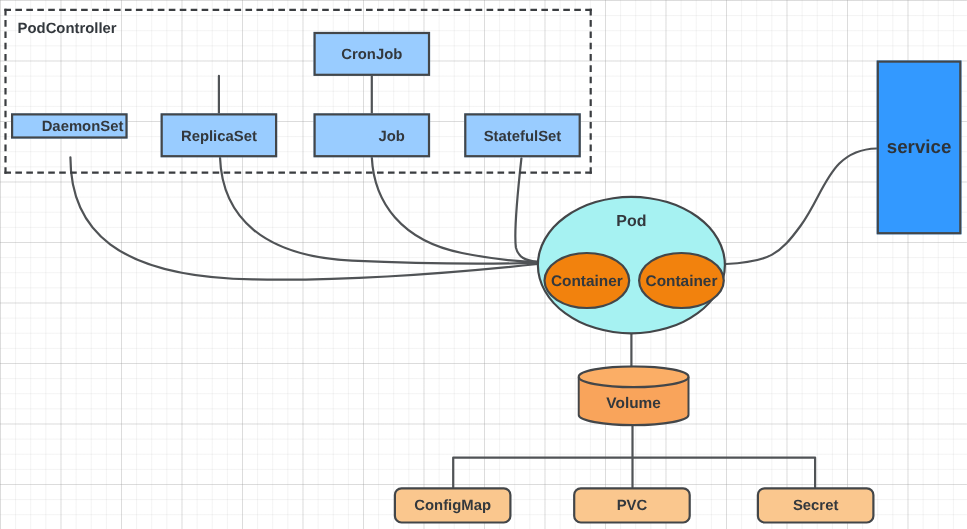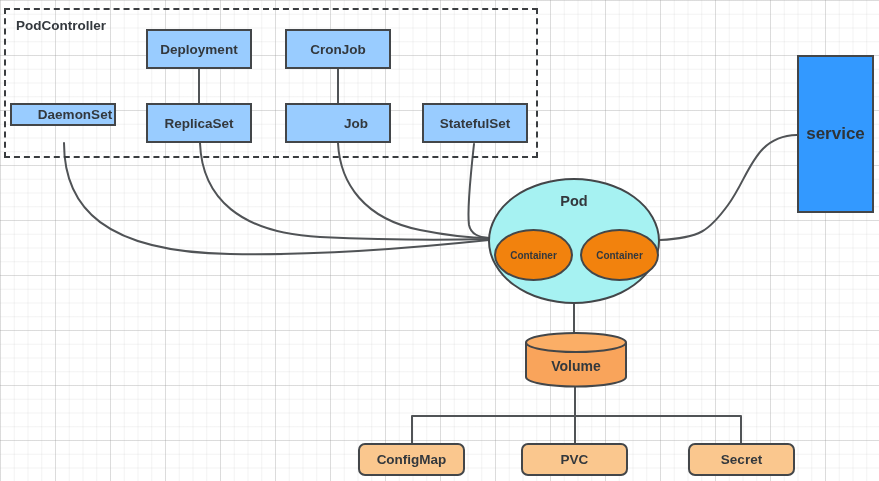--- a/index.html
+++ b/index.html
@@ -27,21 +27,21 @@
     border:2px dashed #3a3d40;background:transparent;
   }
   .group-label{
     position:absolute;left:10px;top:8px;
     font-weight:bold;font-size:13.5px;color:#33383D;
   }
   .service{background:#3399FF;font-size:17px;color:#2E3338;}
   .ellipse{border-radius:50%;}
   .pod{background:#A6F2F2;align-items:flex-start;}
   .pod-label{margin-top:13px;font-size:14.5px;}
-  .container-node{background:#F2820D;font-size:10px;z-index:3;}
+  .container-node{background:#F2820D;font-size:14px;z-index:3;}
   .rounded{border-radius:7px;background:#FAC78E;}
   .cylinder{position:absolute;z-index:2;}
   .cylinder svg{display:block;}
   .cylinder-label{
     position:absolute;left:0;top:26px;width:100%;text-align:center;
     font-weight:bold;font-size:14px;color:#33383D;
   }
 </style>
 </head>
 <body>
@@ -57,23 +57,20 @@
     <path d="M474,144 C470,180 467,210 469,225 C471,234 478,237 489,238"></path>
     <path d="M660,240 C700,238 709,231 728,205 C750,175 754,136 797,135"></path>
     <path d="M574,304 L574,334"></path>
     <path d="M575,387 L575,416 M412,416 L741,416 M412,416 L412,443 M575,416 L575,443 M741,416 L741,443"></path>
   </svg>
 
   <div class="group" style="left:4px;top:8px;width:534px;height:150px;">
     <span class="group-label">PodController</span>
   </div>
 
-  <div class="node" style="left:146px;top:29px;width:106px;height:40px;">
-    <span>Deployment</span>
-  </div>
 
   <div class="node" style="left:285px;top:29px;width:106px;height:40px;">
     <span>CronJob</span>
   </div>
 
   <div class="node" style="left:10px;top:103px;width:106px;height:23px;padding-left:24px;">
     <span>DaemonSet</span>
   </div>
 
   <div class="node" style="left:146px;top:103px;width:106px;height:40px;">

